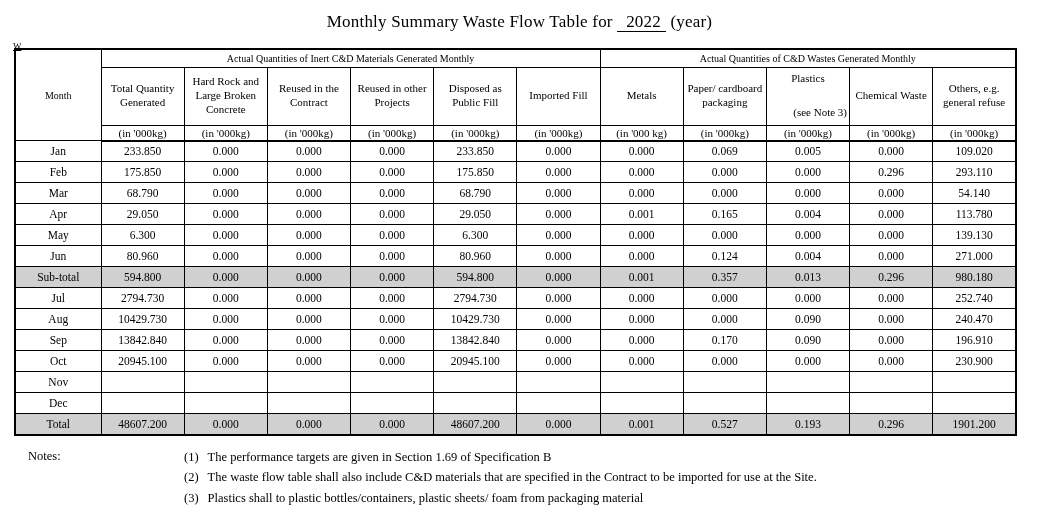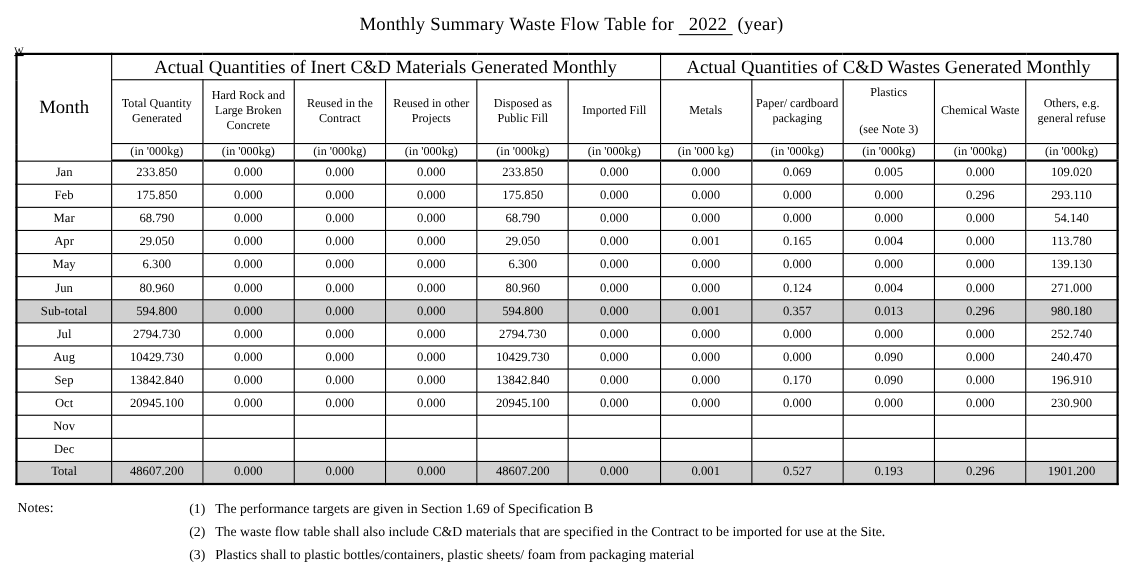--- a/index.html
+++ b/index.html
@@ -25,29 +25,29 @@
     border-collapse: collapse; table-layout: fixed;
     width: 1003px; margin: 16px 0 0 14px;
     border: 2px solid #000;
   }
   th, td {
     border: 1px solid #000;
     font-size: 11px; font-weight: normal;
     text-align: center; vertical-align: middle;
     padding: 1px 2px; overflow: hidden;
   }
-  .group-row th { height: 18px; font-size: 17px; }
+  .group-row th { height: 18px; font-size: 10px; }
   .colhead-row th { height: 58px; line-height: 1.25; }
   .units-row th { height: 14px; border-bottom: 2px solid #000; }
   .month-col { font-size: 12px; margin-left: 40px; }
-  .subnote { display: block; margin-top: 20px; }
+  .subnote { display: block; margin-top: 20px; text-align: right; }
   tbody td { height: 21px; font-size: 11.5px; }
   tbody tr.shaded td { background: #d0d0d0; }
   .notes {
-    display: flex; margin: 13px 0 0 16px; font-size: 12.5px;
+    display: flex; margin: 13px 0 0 28px; font-size: 12.5px;
   }
   .notes-label { width: 156px; }
   .note { margin-bottom: 4px; line-height: 1.35; }
   .note-num { display: inline-block; margin-right: 9px; }
 </style>
 </head>
 <body>
 
 <div class="title">
   <span>Monthly Summary Waste Flow Table for</span>

